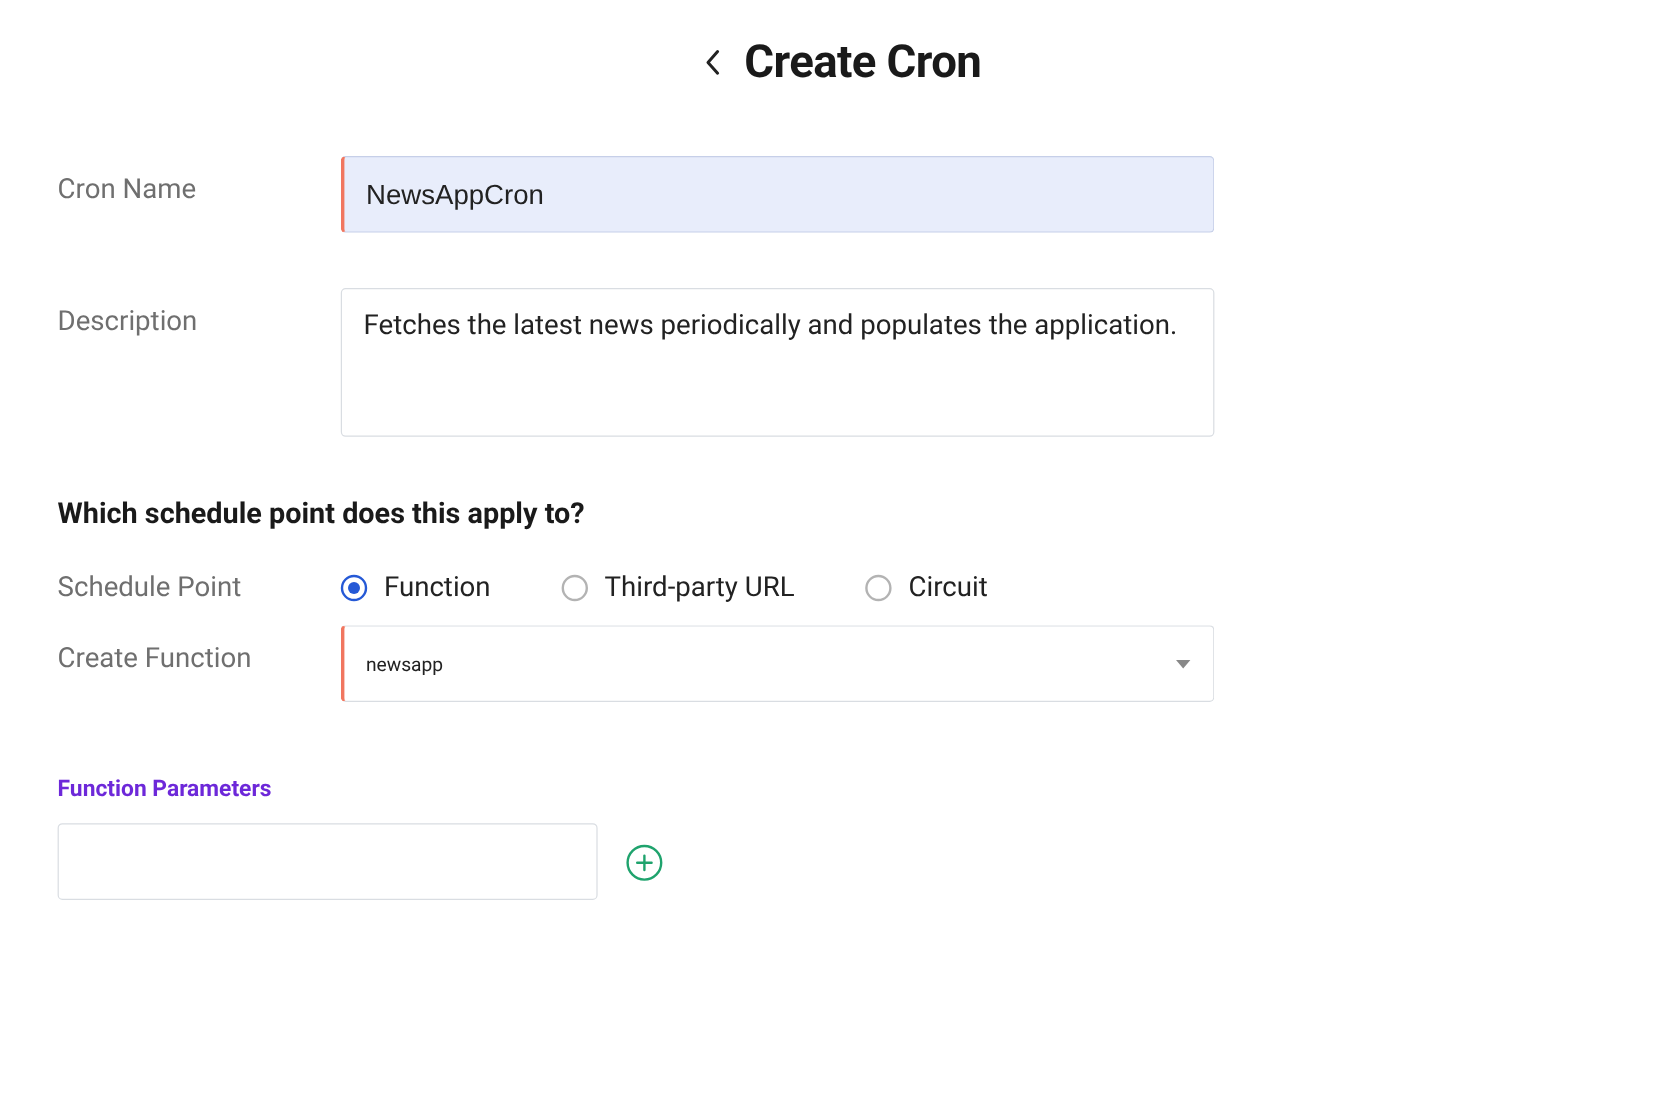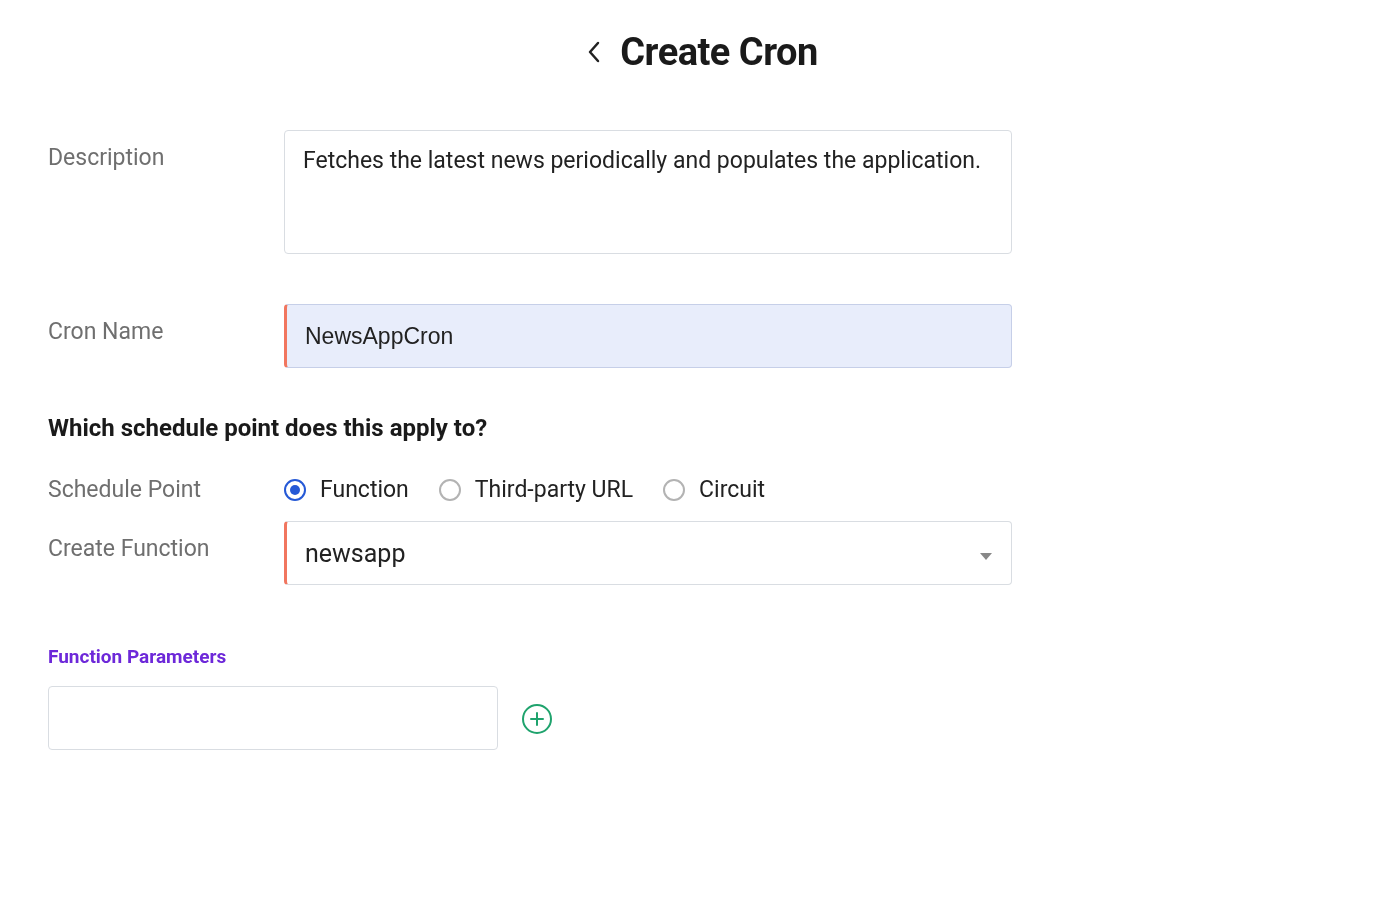--- a/index.html
+++ b/index.html
@@ -87,21 +87,21 @@
     font-size: 24px;
     font-weight: 700;
     color:#1a1a1a;
     margin-bottom: 30px;
     margin-top: 30px;
   }
 
   .radio-group {
     display: flex;
     align-items: center;
-    gap: 30px;
+    gap: 59px;
     padding-top: 4px;
   }
   .radio-item {
     display: flex;
     align-items: center;
     gap: 14px;
     cursor: pointer;
     font-size: 23px;
     color:#222;
   }
@@ -125,21 +125,21 @@
     border-radius:50%;
     background:#2559d6;
   }
 
   .select-input {
     width: 100%;
     height: 64px;
     border: 1px solid #d9dde2;
     border-left: 3px solid #f1765f;
     border-radius: 4px;
-    font-size: 25px;
+    font-size: 16px;
     padding: 0 18px;
     color:#222;
     background:#fff;
     display:flex;
     align-items:center;
     justify-content:space-between;
     cursor:pointer;
   }
   .select-caret {
     color:#888;
@@ -201,30 +201,30 @@
     <svg width="14" height="22" viewBox="0 0 14 22" fill="none">
       <path d="M11 2 L3 11 L11 20" stroke="currentColor" stroke-width="2.5" stroke-linecap="round" stroke-linejoin="round"></path>
     </svg>
   </div>
   <h1 class="page-title">Create Cron</h1>
 </div>
 
 <div class="form-area">
 
   <div class="row">
+    <div class="label-col">Cron Name</div>
+    <div class="input-col">
+      <input type="text" class="text-input highlight" value="NewsAppCron" style="">
+    </div>
+  </div>
+
+  <div class="row">
     <div class="label-col">Description</div>
     <div class="input-col">
       <textarea class="textarea-input" style="">Fetches the latest news periodically and populates the application.</textarea>
-    </div>
-  </div>
-
-  <div class="row">
-    <div class="label-col">Cron Name</div>
-    <div class="input-col">
-      <input type="text" class="text-input highlight" value="NewsAppCron" style="">
     </div>
   </div>
 
   <div class="section-heading">Which schedule point does this apply to?</div>
 
   <div class="row tight">
     <div class="label-col" style="padding-top:4px">Schedule Point</div>
     <div class="input-col">
       <div class="radio-group">
         <label class="radio-item">

